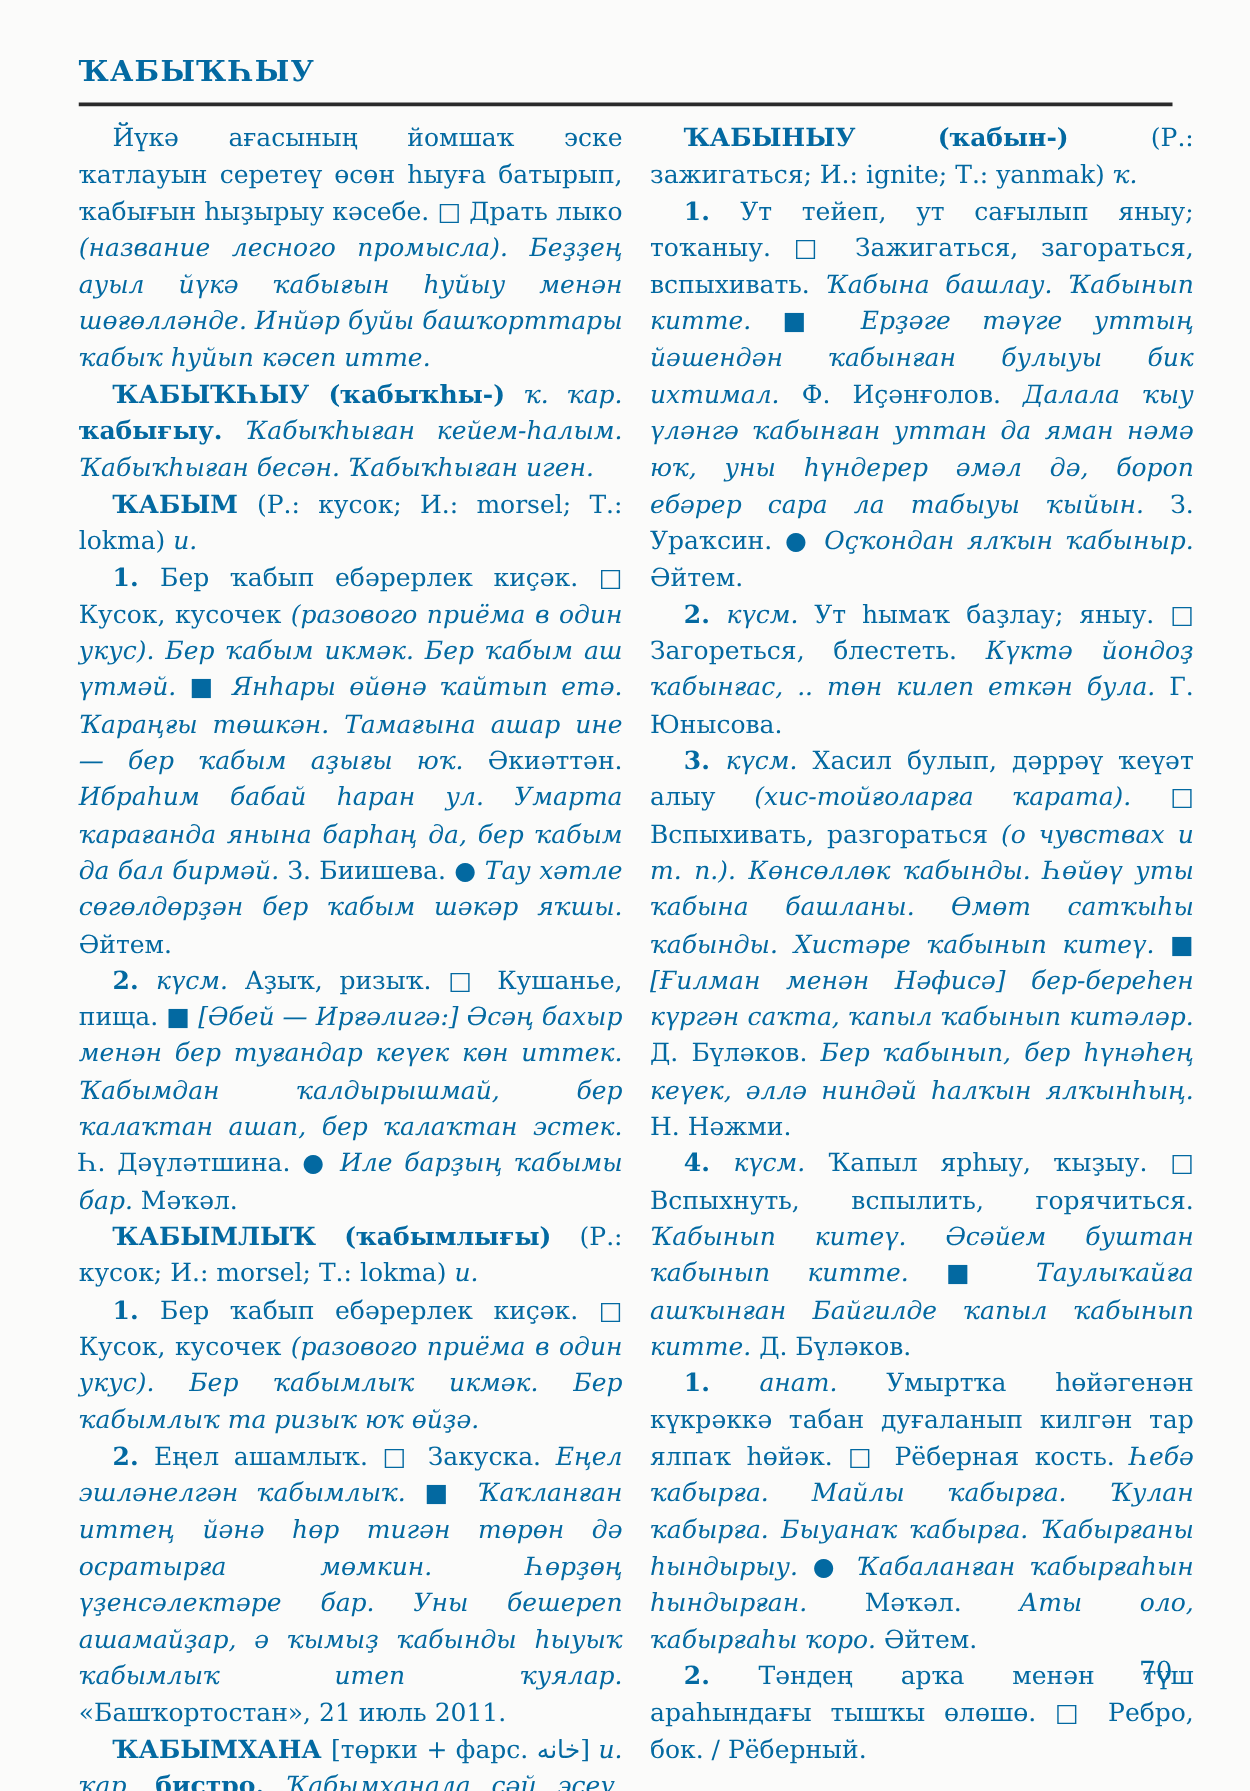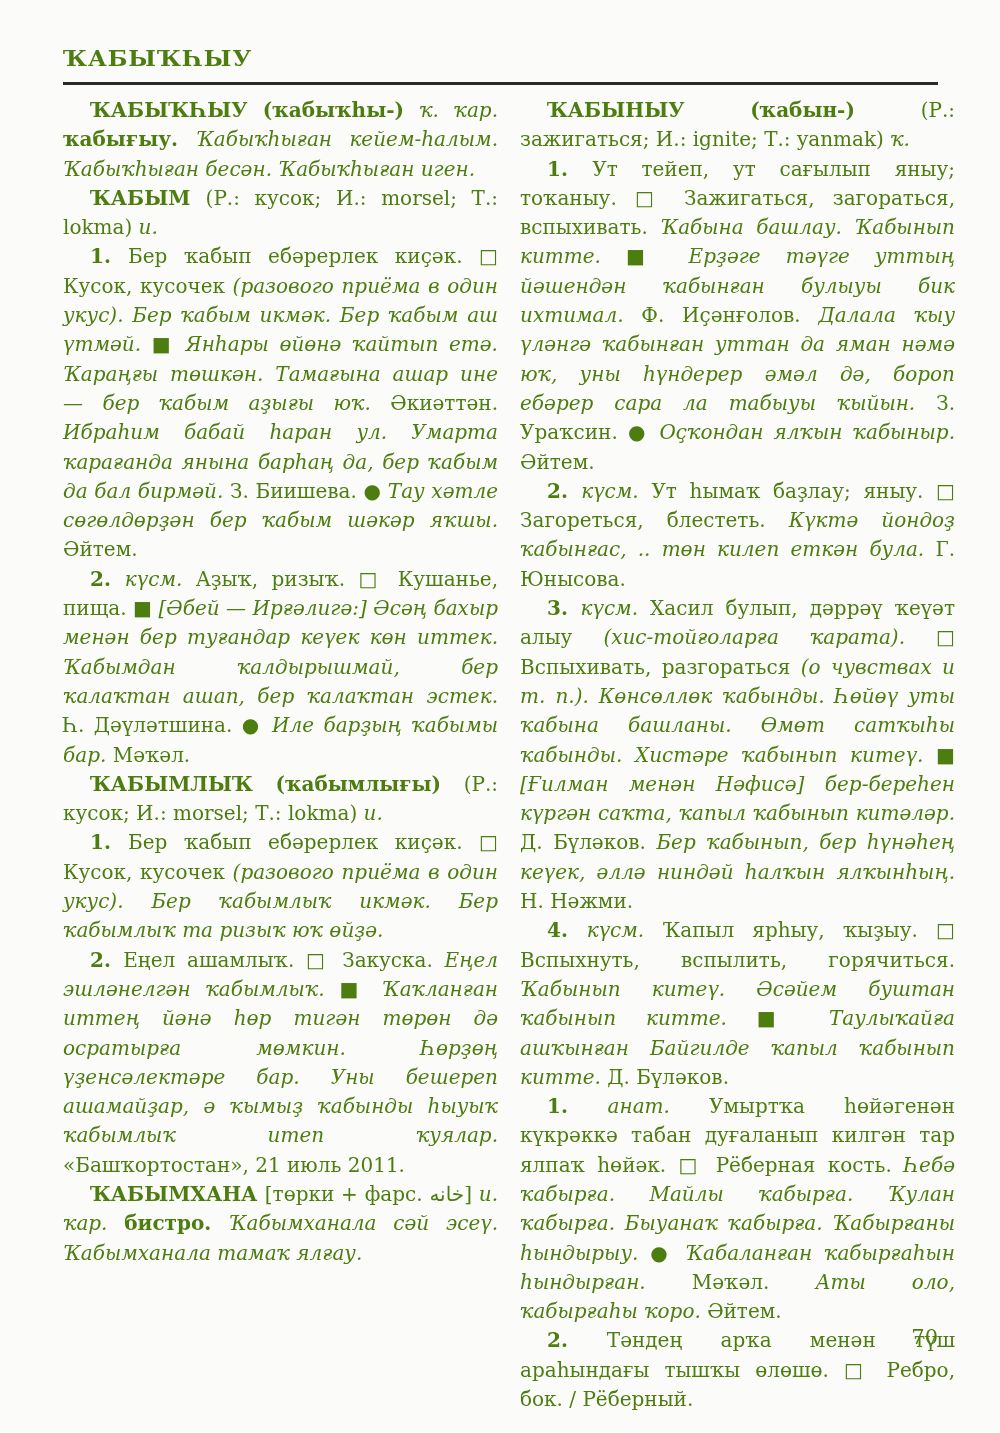--- a/index.html
+++ b/index.html
@@ -5,21 +5,21 @@
   html, body {
     margin: 0;
     padding: 0;
     background: #fbfbfa;
   }
   .page {
     position: relative;
     width: 1000px;
     height: 1433px;
     background: #fbfbfa;
-    color: #4d7c0f;
+    color: #0369a1;
     font-family: "DejaVu Serif", "Liberation Serif", serif;
     overflow: hidden;
   }
   .running-head {
     position: absolute;
     left: 63px;
     top: 44px;
     font-size: 23px;
     font-weight: bold;
     letter-spacing: 1px;
@@ -65,20 +65,21 @@
 </style>
 </head>
 <body>
 
 <div class="page">
   <div class="running-head">ҠАБЫҠҺЫУ</div>
   <div class="header-rule"></div>
 
   <div class="columns">
     <section class="col" id="col-left">
+        <p class="para"><span>Йүкә ағасының йомшаҡ эске ҡатлауын серетеү өсөн һыуға батырып, ҡабығын һыҙырыу кәсебе. □ Драть лыко </span><span class="i">(название лесного промысла). Беҙҙең ауыл йүкә ҡабығын һуйыу менән шөғөлләнде. Инйәр буйы башҡорттары ҡабыҡ һуйып кәсеп итте.</span></p>
         <p class="para"><span class="b">ҠАБЫҠҺЫУ (ҡабыҡһы-) </span><span class="i">ҡ. ҡар. </span><span class="b">ҡабығыу. </span><span class="i">Ҡабыҡһыған кейем-һалым. Ҡабыҡһыған бесән. Ҡабыҡһыған иген.</span></p>
         <p class="para"><span class="b">ҠАБЫМ </span><span>(Р.: кусок; И.: morsel; Т.: lokma) </span><span class="i">и.</span></p>
         <p class="para"><span class="b">1. </span><span>Бер ҡабып ебәрерлек киҫәк. □ Кусок, кусочек </span><span class="i">(разового приёма в один укус). Бер ҡабым икмәк. Бер ҡабым аш үтмәй. </span><span>■ </span><span class="i">Янһары өйөнә ҡайтып етә. Ҡараңғы төшкән. Тамағына ашар ине — бер ҡабым аҙығы юҡ. </span><span>Әкиәттән. </span><span class="i">Ибраһим бабай һаран ул. Умарта ҡарағанда янына барһаң да, бер ҡабым да бал бирмәй. </span><span>З. Биишева. ● </span><span class="i">Тау хәтле сөгөлдөрҙән бер ҡабым шәкәр яҡшы. </span><span>Әйтем.</span></p>
         <p class="para"><span class="b">2. </span><span class="i">күсм. </span><span>Аҙыҡ, ризыҡ. □ Кушанье, пища. ■ </span><span class="i">[Әбей — Ирғәлигә:] Әсәң бахыр менән бер туғандар кеүек көн иттек. Ҡабымдан ҡалдырышмай, бер ҡалаҡтан ашап, бер ҡалаҡтан эстек. </span><span>Һ. Дәүләтшина. ● </span><span class="i">Иле барҙың ҡабымы бар. </span><span>Мәҡәл.</span></p>
         <p class="para"><span class="b">ҠАБЫМЛЫҠ (ҡабымлығы) </span><span>(Р.: кусок; И.: morsel; Т.: lokma) </span><span class="i">и.</span></p>
         <p class="para"><span class="b">1. </span><span>Бер ҡабып ебәрерлек киҫәк. □ Кусок, кусочек </span><span class="i">(разового приёма в один укус). Бер ҡабымлыҡ икмәк. Бер ҡабымлыҡ та ризыҡ юҡ өйҙә.</span></p>
         <p class="para"><span class="b">2. </span><span>Еңел ашамлыҡ. □ Закуска. </span><span class="i">Еңел эшләнелгән ҡабымлыҡ. </span><span>■ </span><span class="i">Ҡаҡланған иттең йәнә һөр тигән төрөн дә осратырға мөмкин. Һөрҙөң үҙенсәлектәре бар. Уны бешереп ашамайҙар, ә ҡымыҙ ҡабынды һыуыҡ ҡабымлыҡ итеп ҡуялар. </span><span>«Башҡортостан», 21 июль 2011.</span></p>
         <p class="para"><span class="b">ҠАБЫМХАНА </span><span>[төрки + фарс. خانه] </span><span class="i">и. ҡар. </span><span class="b">бистро. </span><span class="i">Ҡабымханала сәй эсеү. Ҡабымханала тамаҡ ялғау.</span></p>
       </section>
     <section class="col" id="col-right">

